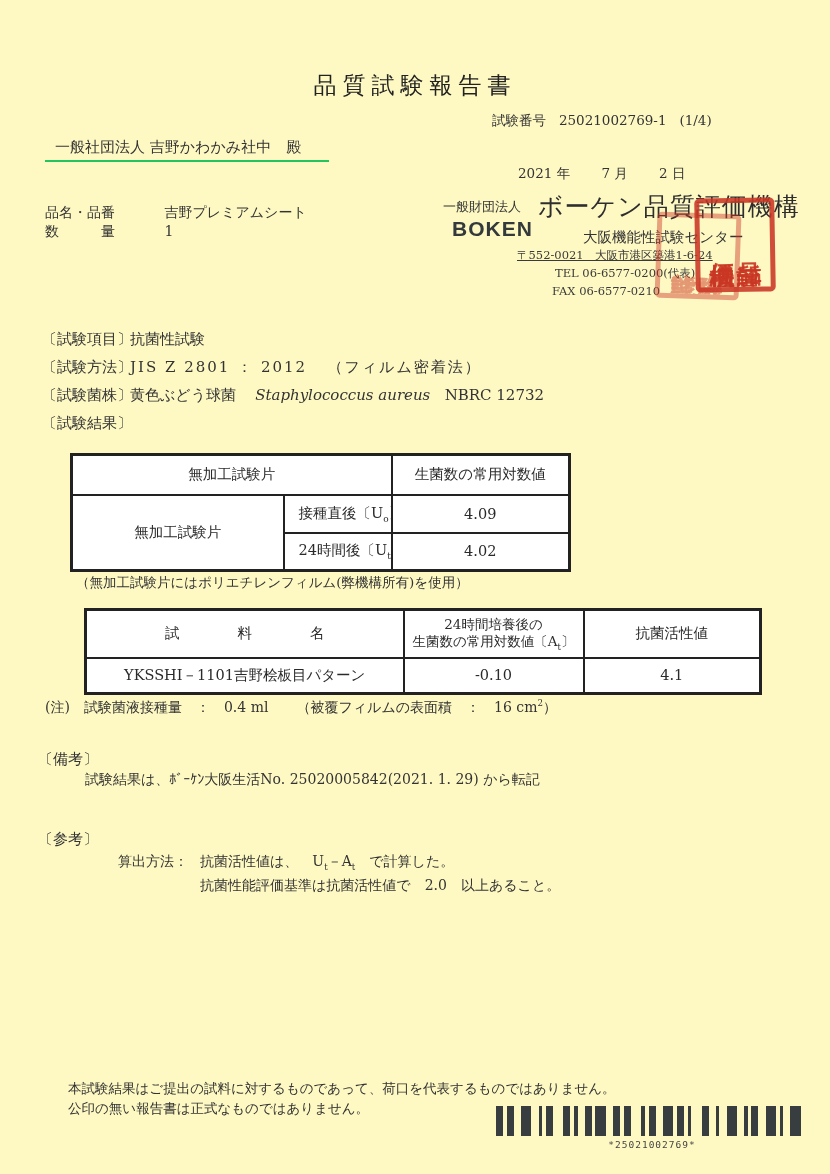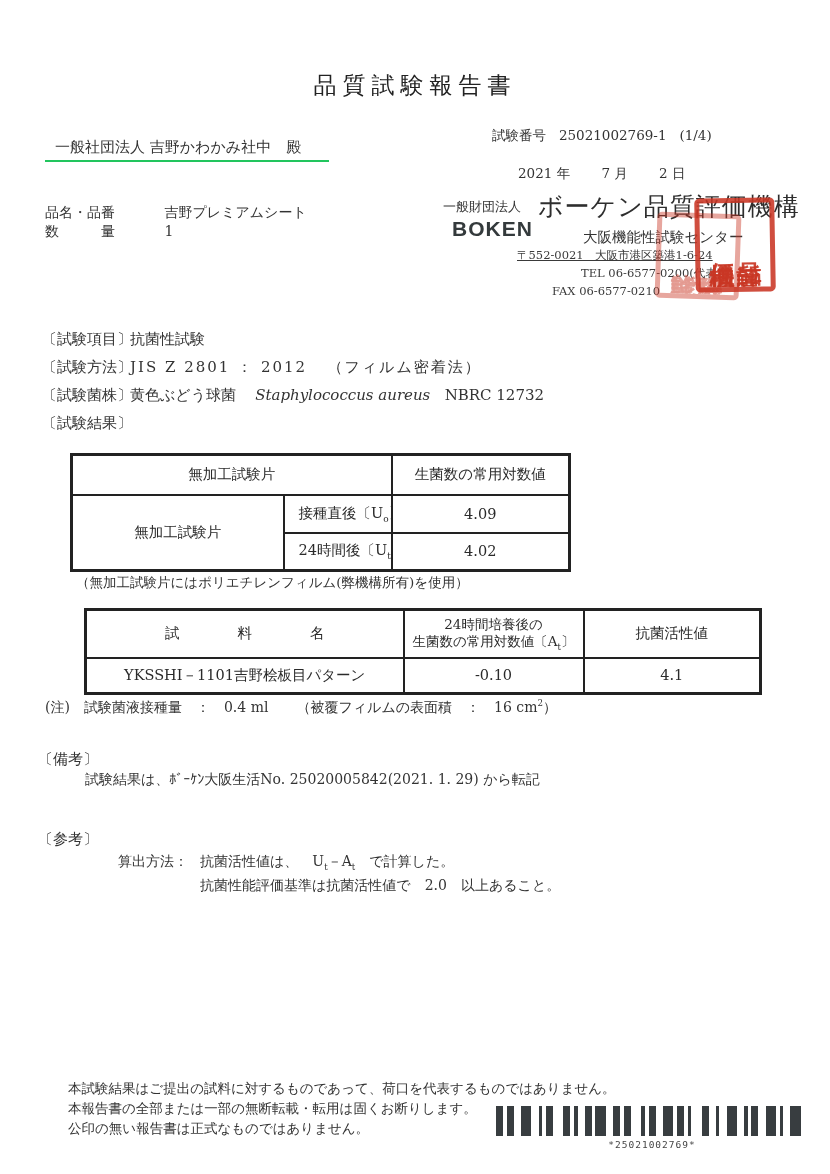--- a/index.html
+++ b/index.html
@@ -1,18 +1,18 @@
 <!DOCTYPE html>
 <html><head>
 <meta charset="utf-8">
 <style>
   html,body{margin:0;padding:0;background:#e8e8e8;}
   .page{
     position:relative;width:830px;height:1174px;margin:0 auto;
-    background:#ffffff;color:#2b2b2b;overflow:hidden;
+    background:#fef9c3;color:#2b2b2b;overflow:hidden;
     font-family:"DejaVu Serif","Liberation Serif",serif;
   }
   .abs{position:absolute;white-space:nowrap;}
   .title{width:830px;text-align:center;font-size:23px;letter-spacing:6px;color:#222;}
   .small{font-size:13.5px;}
   .addressee{font-size:15px;border-bottom:2px solid #22c55e;padding:0 28px 3px 10px;color:#333;}
   .label-col{display:inline-block;width:115px;color:#333;}
   .recline{font-size:14px;line-height:19px;color:#333;}
   .orgname{font-size:25px;letter-spacing:1px;color:#2e2e2e;}
   .logo{font-family:"Liberation Sans","DejaVu Sans",sans-serif;font-weight:bold;font-size:21px;letter-spacing:1px;color:#343a3c;}
@@ -38,21 +38,21 @@
   .barcode span.s{background:transparent;}
   .bctext{font-family:"DejaVu Sans Mono","Liberation Mono",monospace;font-size:9.5px;letter-spacing:1px;text-align:center;color:#444;}
 </style>
 </head>
 <body>
 
 <div class="page">
 
   <div class="abs title" style="top:70px;left:0;">品質試験報告書</div>
 
-  <div class="abs small" style="top:127px;left:492px;color:#333;">
+  <div class="abs small" style="top:112px;left:492px;color:#333;">
     <span>試験番号</span>&nbsp;&nbsp;
     <span>25021002769-1</span>&nbsp;&nbsp;
     <span>(1/4)</span>
   </div>
 
   <div class="abs addressee" style="top:138px;left:45px;">一般社団法人 吉野かわかみ社中　殿</div>
 
   <div class="abs small" style="top:165px;left:518px;color:#333;">2021 年　　 7 月　　 2 日</div>
 
   <div class="abs" style="top:203px;left:45px;">
@@ -64,21 +64,21 @@
       <span class="label-col">数　　　量</span>
       <span>1</span>
     </div>
   </div>
 
   <div class="abs" style="top:198px;left:443px;font-size:13px;color:#333;">一般財団法人</div>
   <div class="abs orgname" style="top:190px;left:538px;">ボーケン品質評価機構</div>
   <div class="abs logo" style="top:217px;left:452px;">BOKEN</div>
   <div class="abs" style="top:228px;left:583px;font-size:14.5px;color:#333;">大阪機能性試験センター</div>
   <div class="abs addr" style="top:248px;left:517px;text-decoration:underline;">〒552-0021　大阪市港区築港1-6-24</div>
-  <div class="abs addr" style="top:266px;left:555px;margin-left:26px;">TEL 06-6577-0200(代表)</div>
+  <div class="abs addr" style="top:266px;left:555px;">TEL 06-6577-0200(代表)</div>
   <div class="abs addr" style="top:284px;left:552px;">FAX 06-6577-0210</div>
 
   <div class="seal" style="left:656px;top:213px;width:74px;height:76px;opacity:0.5;transform:rotate(2deg);">
     <span class="col">大阪機</span>
     <span class="col">能試験</span>
   </div>
   <div class="seal" style="left:695px;top:198px;width:70px;height:84px;transform:rotate(-1deg);">
     <span class="col">品質評</span>
     <span class="col">価機構</span>
   </div>
@@ -158,21 +158,20 @@
 
   <div class="abs bracket-label" style="top:830px;left:38px;">〔参考〕</div>
   <div class="abs" style="top:853px;left:118px;font-size:14px;color:#333;">算出方法：</div>
   <div class="abs" style="top:853px;left:200px;font-size:14px;color:#333;">
     <span>抗菌活性値は、　U</span><sub>t</sub><span>－A</span><sub>t</sub><span>　で計算した。</span>
   </div>
   <div class="abs" style="top:877px;left:200px;font-size:14px;color:#333;">抗菌性能評価基準は抗菌活性値で　2.0　以上あること。</div>
 
   <div class="abs" style="top:1078px;left:68px;">
     <div class="footline">本試験結果はご提出の試料に対するものであって、荷口を代表するものではありません。</div>
-    <div class="footline">本報告書の全部または一部の無断転載・転用は固くお断りします。</div>
     <div class="footline">公印の無い報告書は正式なものではありません。</div>
   </div>
 
   <div class="abs barcode" style="top:1106px;left:496px;width:312px;height:30px;" id="barcode">
       <span class="b" style="flex: 2 1 0%;"></span>
       <span class="s" style="flex: 1 1 0%;"></span>
       <span class="b" style="flex: 2 1 0%;"></span>
       <span class="s" style="flex: 2 1 0%;"></span>
       <span class="b" style="flex: 3 1 0%;"></span>
       <span class="s" style="flex: 2 1 0%;"></span>

